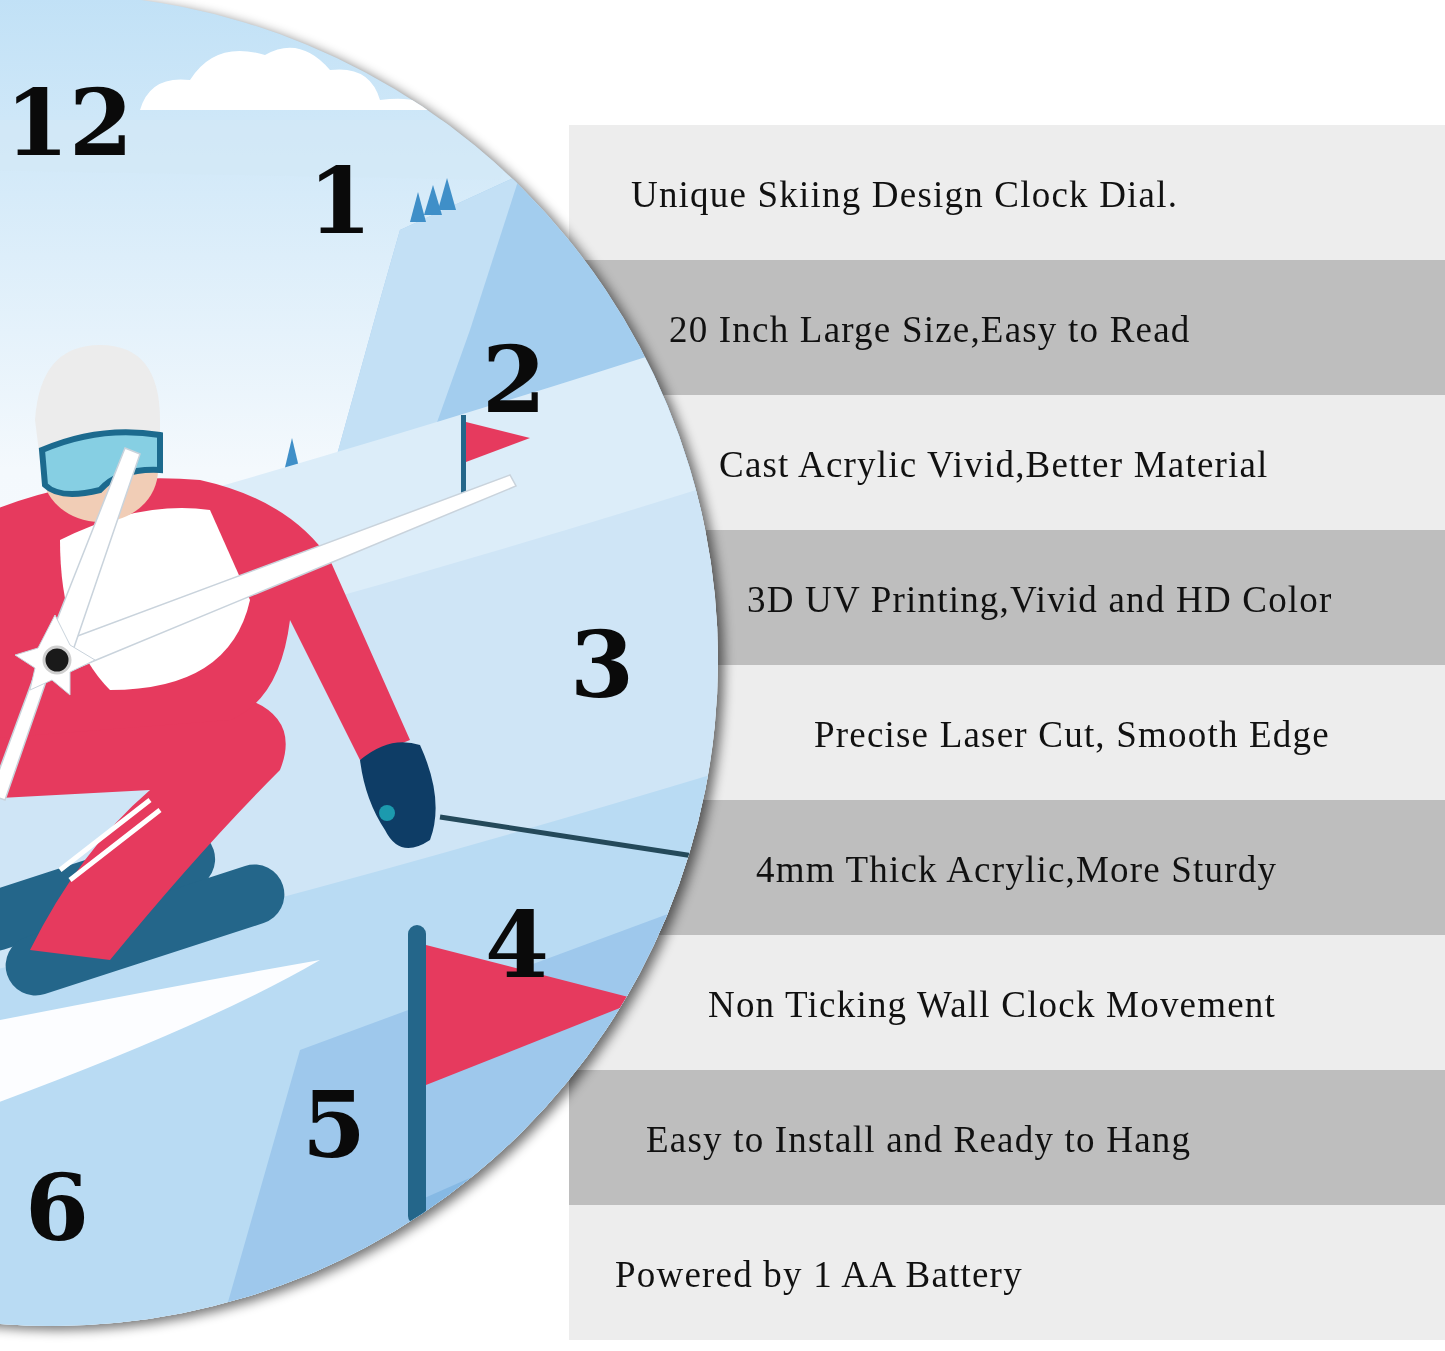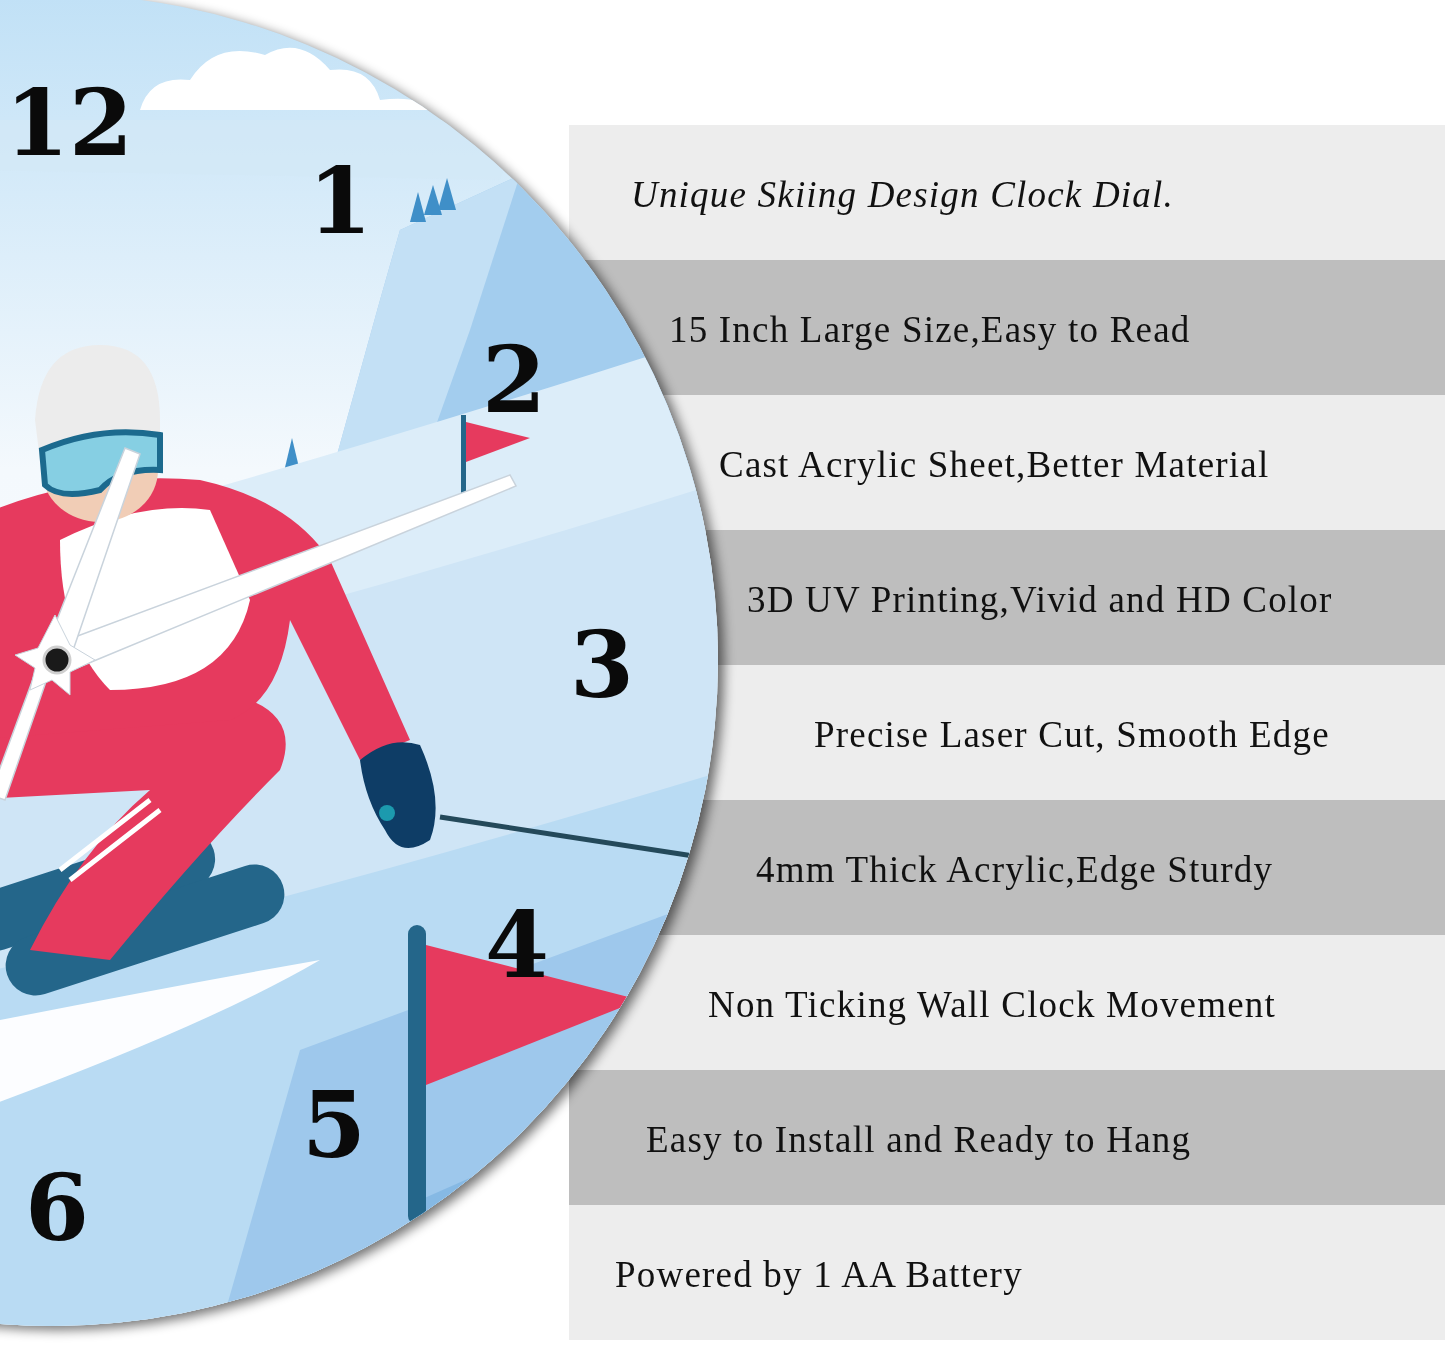--- a/index.html
+++ b/index.html
@@ -9,36 +9,36 @@
   .row .txt{position:absolute;top:0;height:135px;line-height:140px;font-family:"Liberation Serif","DejaVu Serif",serif;font-size:37px;color:#111;white-space:nowrap;letter-spacing:1.2px;}
   .clock-wrap{position:absolute;left:0;top:0;width:1445px;height:1091px;pointer-events:none;}
   .clock-wrap svg{position:absolute;left:0;top:0;}
   .numeral{font-family:"DejaVu Serif","Liberation Serif",serif;font-weight:bold;fill:#0a0a0a;}
 </style>
 </head>
 <body>
 
 <div class="rows">
   <div class="row" style="top:0px;background:#ededed;">
-      <span class="txt" style="left:62px;font-style:italic;">Unique Skiing Design Clock Dial.</span>
+      <span class="txt" style="left:62px;">Unique Skiing Design Clock Dial.</span>
     </div>
   <div class="row" style="top:135px;background:#bebebe;">
-      <span class="txt" style="left:100px;">15 Inch Large Size,Easy to Read</span>
+      <span class="txt" style="left:100px;">20 Inch Large Size,Easy to Read</span>
     </div>
   <div class="row" style="top:270px;background:#ededed;">
-      <span class="txt" style="left:150px;">Cast Acrylic Sheet,Better Material</span>
+      <span class="txt" style="left:150px;">Cast Acrylic Vivid,Better Material</span>
     </div>
   <div class="row" style="top:405px;background:#bebebe;">
       <span class="txt" style="left:178px;">3D UV Printing,Vivid and HD Color</span>
     </div>
   <div class="row" style="top:540px;background:#ededed;">
       <span class="txt" style="left:197px;margin-left:48px;">Precise Laser Cut, Smooth Edge</span>
     </div>
   <div class="row" style="top:675px;background:#bebebe;">
-      <span class="txt" style="left:187px;">4mm Thick Acrylic,Edge Sturdy</span>
+      <span class="txt" style="left:187px;">4mm Thick Acrylic,More Sturdy</span>
     </div>
   <div class="row" style="top:945px;background:#bebebe;">
       <span class="txt" style="left:77px;">Easy to Install and Ready to Hang</span>
     </div>
   <div class="row" style="top:810px;background:#ededed;">
       <span class="txt" style="left:139px;">Non Ticking Wall Clock Movement</span>
     </div>
   <div class="row" style="top:1080px;background:#ededed;">
       <span class="txt" style="left:46px;">Powered by 1 AA Battery</span>
     </div>

